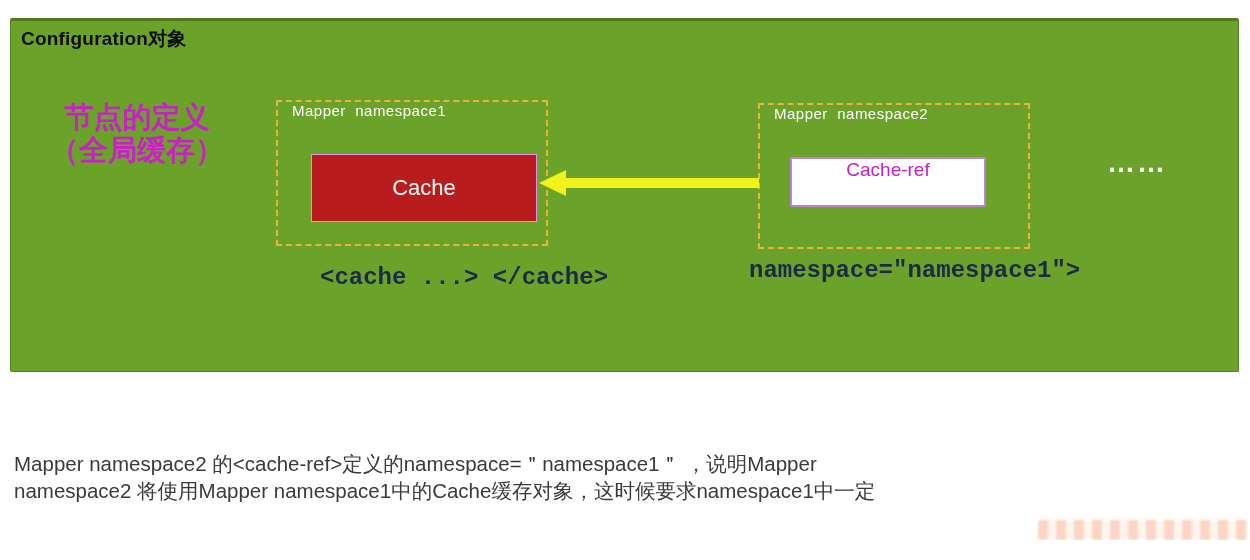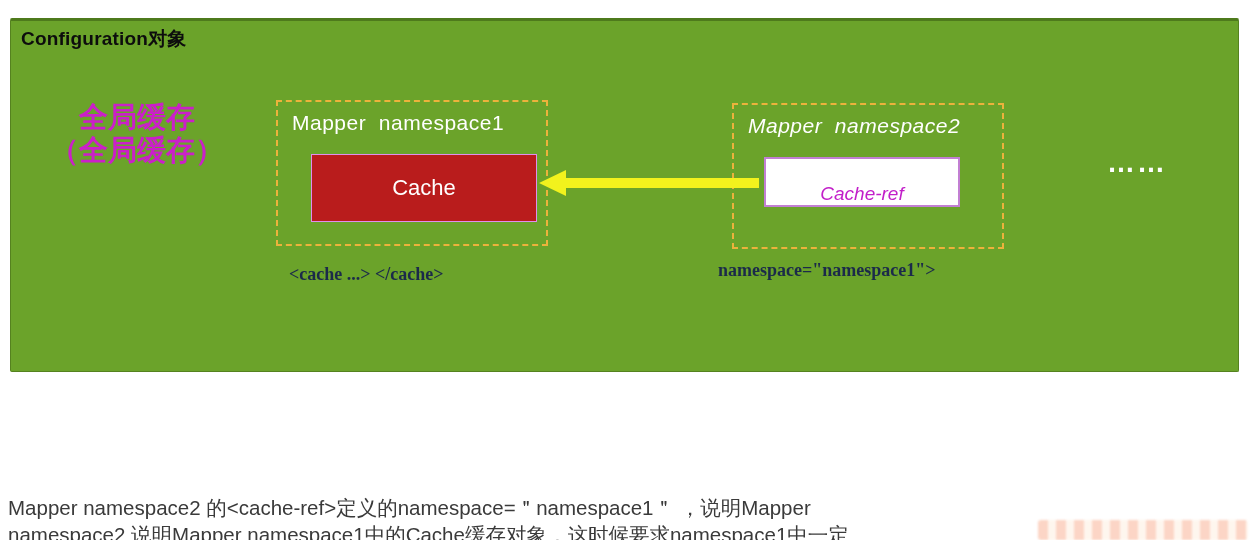--- a/index.html
+++ b/index.html
@@ -31,37 +31,37 @@
     color:#CB1FC9; font-weight:bold; font-size:29px; line-height:33px;
   }
 
   
   .dashed-box {
     position:absolute; width:272px; height:146px;
     border:2px dashed #ECB23C;
     box-sizing:border-box;
   }
   .mapper1 { left:265px; top:79px; }
-  .mapper2 { left:721px; top:82px;font-style:italic; }
+  .mapper2 { left:747px; top:82px; }
   .mapper-label {
-    margin:9px 0 0 14px;
-    color:#ffffff; font-size:21px; letter-spacing:0.5px;
+    margin:0 0 0 14px;
+    color:#ffffff; font-size:15px; letter-spacing:0.5px;
     white-space:pre;
   }
   .cache-box {
     position:absolute; left:33px; top:52px; width:224px; height:66px;
     background:#b91c1c; border:1px solid #df8fee;
     display:flex; align-items:center; justify-content:center;
     color:#ffffff; font-size:22px;
   }
   .cache-ref-box {
     position:absolute; left:30px; top:52px; width:196px; height:50px;
     background:#ffffff; border:2px solid #c27fd3;
     box-sizing:border-box;
-    display:flex; align-items:flex-end; justify-content:center;
+    display:flex; align-items:flex-start; justify-content:center;
     color:#C21FC9; font-size:19px;
   }
 
   
   .arrow-body {
     position:absolute; left:554px; top:157px; width:194px; height:10px;
     background:#F2F21D;
   }
   .arrow-head {
     position:absolute; left:528px; top:149px; width:0; height:0;
@@ -71,30 +71,30 @@
   }
 
   .ellipsis {
     position:absolute; left:1096px; top:126px;
     color:#ffffff; font-weight:bold; font-size:28px; letter-spacing:2px;
   }
 
   
   .code {
     position:absolute;
-    font-family:Liberation Serif, serif;
-    font-weight:bold; color:#1B2A4A; font-size:18px;
+    font-family:Liberation Mono, monospace;
+    font-weight:bold; color:#1B2A4A; font-size:24px;margin-left:31px;
   }
   .code1 { left:278px; top:243px; }
   .code2 { left:707px; top:236px; line-height:27px; }
 
   
   .description {
-    position:absolute; left:8px; top:450px; width:1180px;
-    color:#3a3a3a; font-size:20.5px; line-height:27px;margin-top:44px;
+    position:absolute; left:14px; top:450px; width:1180px;
+    color:#3a3a3a; font-size:20.5px; line-height:27px;
   }
 
   
   .watermark {
     position:absolute; right:2px; bottom:0; width:210px; height:20px;
     background:repeating-linear-gradient(90deg,
       rgba(245,110,55,0.38) 0 10px,
       rgba(250,170,100,0.14) 10px 18px);
     filter:blur(1.2px);
     opacity:0.75;
@@ -104,21 +104,21 @@
 </head>
 <body>
 
 <div class="stage">
 
   <div class="green-panel">
 
     <div class="panel-title">Configuration对象</div>
 
     <div class="side-label">
-      <div>全局缓存</div>
+      <div>节点的定义</div>
       <div>（全局缓存）</div>
     </div>
 
     <div class="dashed-box mapper1">
       <div class="mapper-label">Mapper  namespace1</div>
       <div class="cache-box">
         <span>Cache</span>
       </div>
     </div>
 
@@ -137,18 +137,18 @@
     <div class="code code1">&lt;cache ...&gt; &lt;/cache&gt;</div>
 
     <div class="code code2">
       <div>namespace="namespace1"&gt;</div>
     </div>
 
   </div>
 
   <div class="description">
     <div>Mapper namespace2 的&lt;cache-ref&gt;定义的namespace=＂namespace1＂ ，说明Mapper</div>
-    <div>namespace2 说明Mapper namespace1中的Cache缓存对象，这时候要求namespace1中一定</div>
+    <div>namespace2 将使用Mapper namespace1中的Cache缓存对象，这时候要求namespace1中一定</div>
   </div>
 
   <div class="watermark"></div>
 
 </div>
 
 </body></html>

